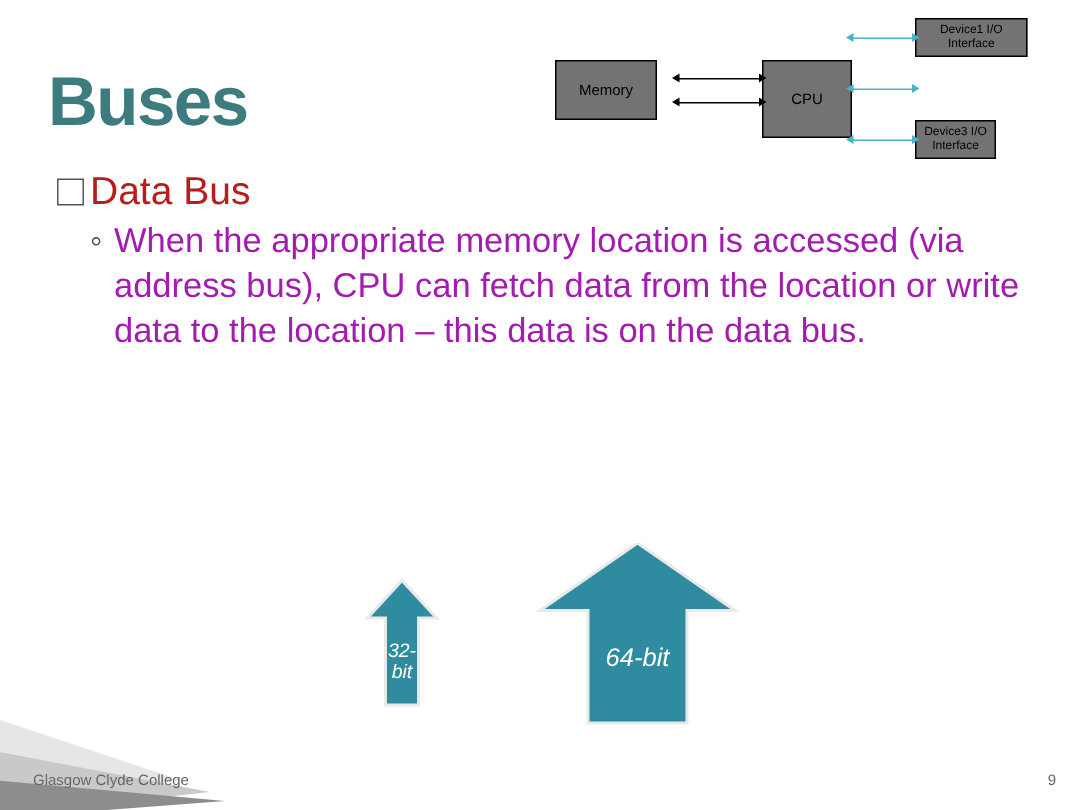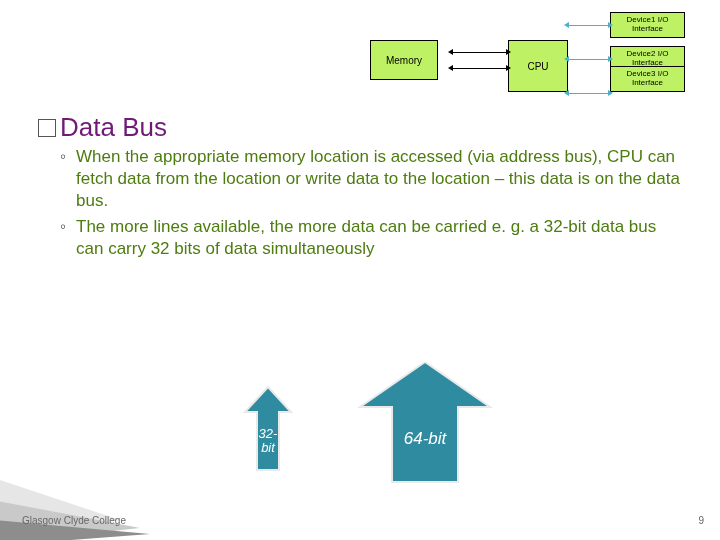--- a/index.html
+++ b/index.html
@@ -2,60 +2,60 @@
 <html><head>
 <meta charset="utf-8">
 <style>
   * { box-sizing: border-box; margin: 0; padding: 0; }
   body { width: 720px; height: 540px; background: #fff; font-family: "Segoe UI", Tahoma, sans-serif; position: relative; overflow: hidden; }
   .slide { width: 720px; height: 540px; position: relative; }
 
   .title { position: absolute; left: 32px; top: 40px; font-size: 46px; font-weight: 700; color: #3c7b7e; letter-spacing: -1px; }
 
   .diagram { position: absolute; right: 20px; top: 10px; width: 360px; height: 98px; }
-  .dbox { position: absolute; border: 1px solid #000; background: #bef264; text-align: center; font-size: 10px; display: flex; align-items: center; justify-content: center; line-height: 1.1; }
+  .dbox { position: absolute; border: 1px solid #000; background: #737373; text-align: center; font-size: 10px; display: flex; align-items: center; justify-content: center; line-height: 1.1; }
   .memory { left: 30px; top: 30px; width: 68px; height: 40px; }
   .cpu { left: 168px; top: 30px; width: 60px; height: 52px; }
   .dev1 { left: 270px; top: 2px; width: 75px; height: 26px; font-size: 8px; }
   .dev2 { left: 270px; top: 36px; width: 75px; height: 26px; font-size: 8px; }
-  .dev3 { left: 270px; top: 56px; width: 75px; height: 26px; font-size: 8px; }
+  .dev3 { left: 270px; top: 70px; width: 54px; height: 26px; font-size: 8px; }
   .dline { position: absolute; background: #000; height: 1px; }
   .dline.blue { background: #4bb1c5; }
   .arrowtip { position: absolute; width: 0; height: 0; }
   .at-left-blk { border-top: 3px solid transparent; border-bottom: 3px solid transparent; border-right: 5px solid #000; }
   .at-right-blk { border-top: 3px solid transparent; border-bottom: 3px solid transparent; border-left: 5px solid #000; }
   .at-left-blue { border-top: 3px solid transparent; border-bottom: 3px solid transparent; border-right: 5px solid #4bb1c5; }
   .at-right-blue { border-top: 3px solid transparent; border-bottom: 3px solid transparent; border-left: 5px solid #4bb1c5; }
 
-  .subtitle { position: absolute; left: 38px; top: 112px; font-size: 26px; color: #701a75; }
+  .subtitle { position: absolute; left: 38px; top: 112px; font-size: 26px; color: #b91c1c; }
   .subtitle .box { display: inline-block; width: 18px; height: 18px; border: 1.5px solid #555; margin-right: 4px; vertical-align: -1px; }
 
   .bullets { position: absolute; left: 60px; top: 146px; width: 620px; }
-  .bullets li { list-style: none; font-size: 17px; color: #4d7c0f; line-height: 1.3; margin-bottom: 4px; padding-left: 16px; position: relative; }
+  .bullets li { list-style: none; font-size: 23px; color: #a21caf; line-height: 1.3; margin-bottom: 4px; padding-left: 16px; position: relative; }
   .bullets li::before { content: "◦"; position: absolute; left: 0; top: 0; color: #444; }
   .bullets em { font-style: italic; }
 
   .arrows { position: absolute; left: 200px; top: 362px; height: 130px; width: 330px; font-style: italic; }
 
   .footer { position: absolute; left: 22px; bottom: 14px; font-size: 10px; color: #666; margin-top: 32px; }
   .pagenum { position: absolute; right: 16px; bottom: 14px; font-size: 10px; color: #666; }
 
   .corner { position: absolute; left: -60px; bottom: -10px; width: 220px; height: 90px; }
 </style>
 </head>
 <body>
 
 <div class="slide">
 
+  <div class="title">Buses</div>
 
   <div class="diagram">
     <div class="dbox memory">Memory</div>
     <div class="dbox cpu">CPU</div>
     <div class="dbox dev1">Device1 I/O Interface</div>
-    <div class="dbox dev2">Device2 I/O Interface</div>
     <div class="dbox dev3">Device3 I/O Interface</div>
 
     <div class="dline" style="left:112px; top:42px; width:56px;"></div>
     <div class="arrowtip at-left-blk" style="left:108px; top:39px;"></div>
     <div class="arrowtip at-right-blk" style="left:166px; top:39px;"></div>
     <div class="dline" style="left:112px; top:58px; width:56px;"></div>
     <div class="arrowtip at-left-blk" style="left:108px; top:55px;"></div>
     <div class="arrowtip at-right-blk" style="left:166px; top:55px;"></div>
 
     <div class="dline blue" style="left:228px; top:15px; width:42px;"></div>
@@ -70,21 +70,20 @@
     <div class="arrowtip at-left-blue" style="left:224px; top:80px;"></div>
     <div class="arrowtip at-right-blue" style="left:268px; top:80px;"></div>
   </div>
 
   <div class="subtitle">
     <span class="box"></span><span>Data</span><span> Bus</span>
   </div>
 
   <ul class="bullets">
     <li>When the appropriate memory location is accessed (via address bus),  CPU can fetch data from the location or write data to the location – this data is on the data bus.</li>
-    <li>The more lines available, the more data can be carried e. g. a 32-bit data bus can carry 32 bits of data simultaneously</li>
   </ul>
 
   <div class="arrows">
     <svg width="330" height="130" style="position:absolute;left:0;top:0">
 
       <g>
         <polygon points="45,50 68,25 91,50 79,50 79,108 57,108 57,50" fill="#2f8ca0" stroke="#e9e9e9" stroke-width="2"></polygon>
         <text x="68" y="76" text-anchor="middle" fill="#fff" font-size="13">32-</text>
         <text x="68" y="90" text-anchor="middle" fill="#fff" font-size="13">bit</text>
       </g>

